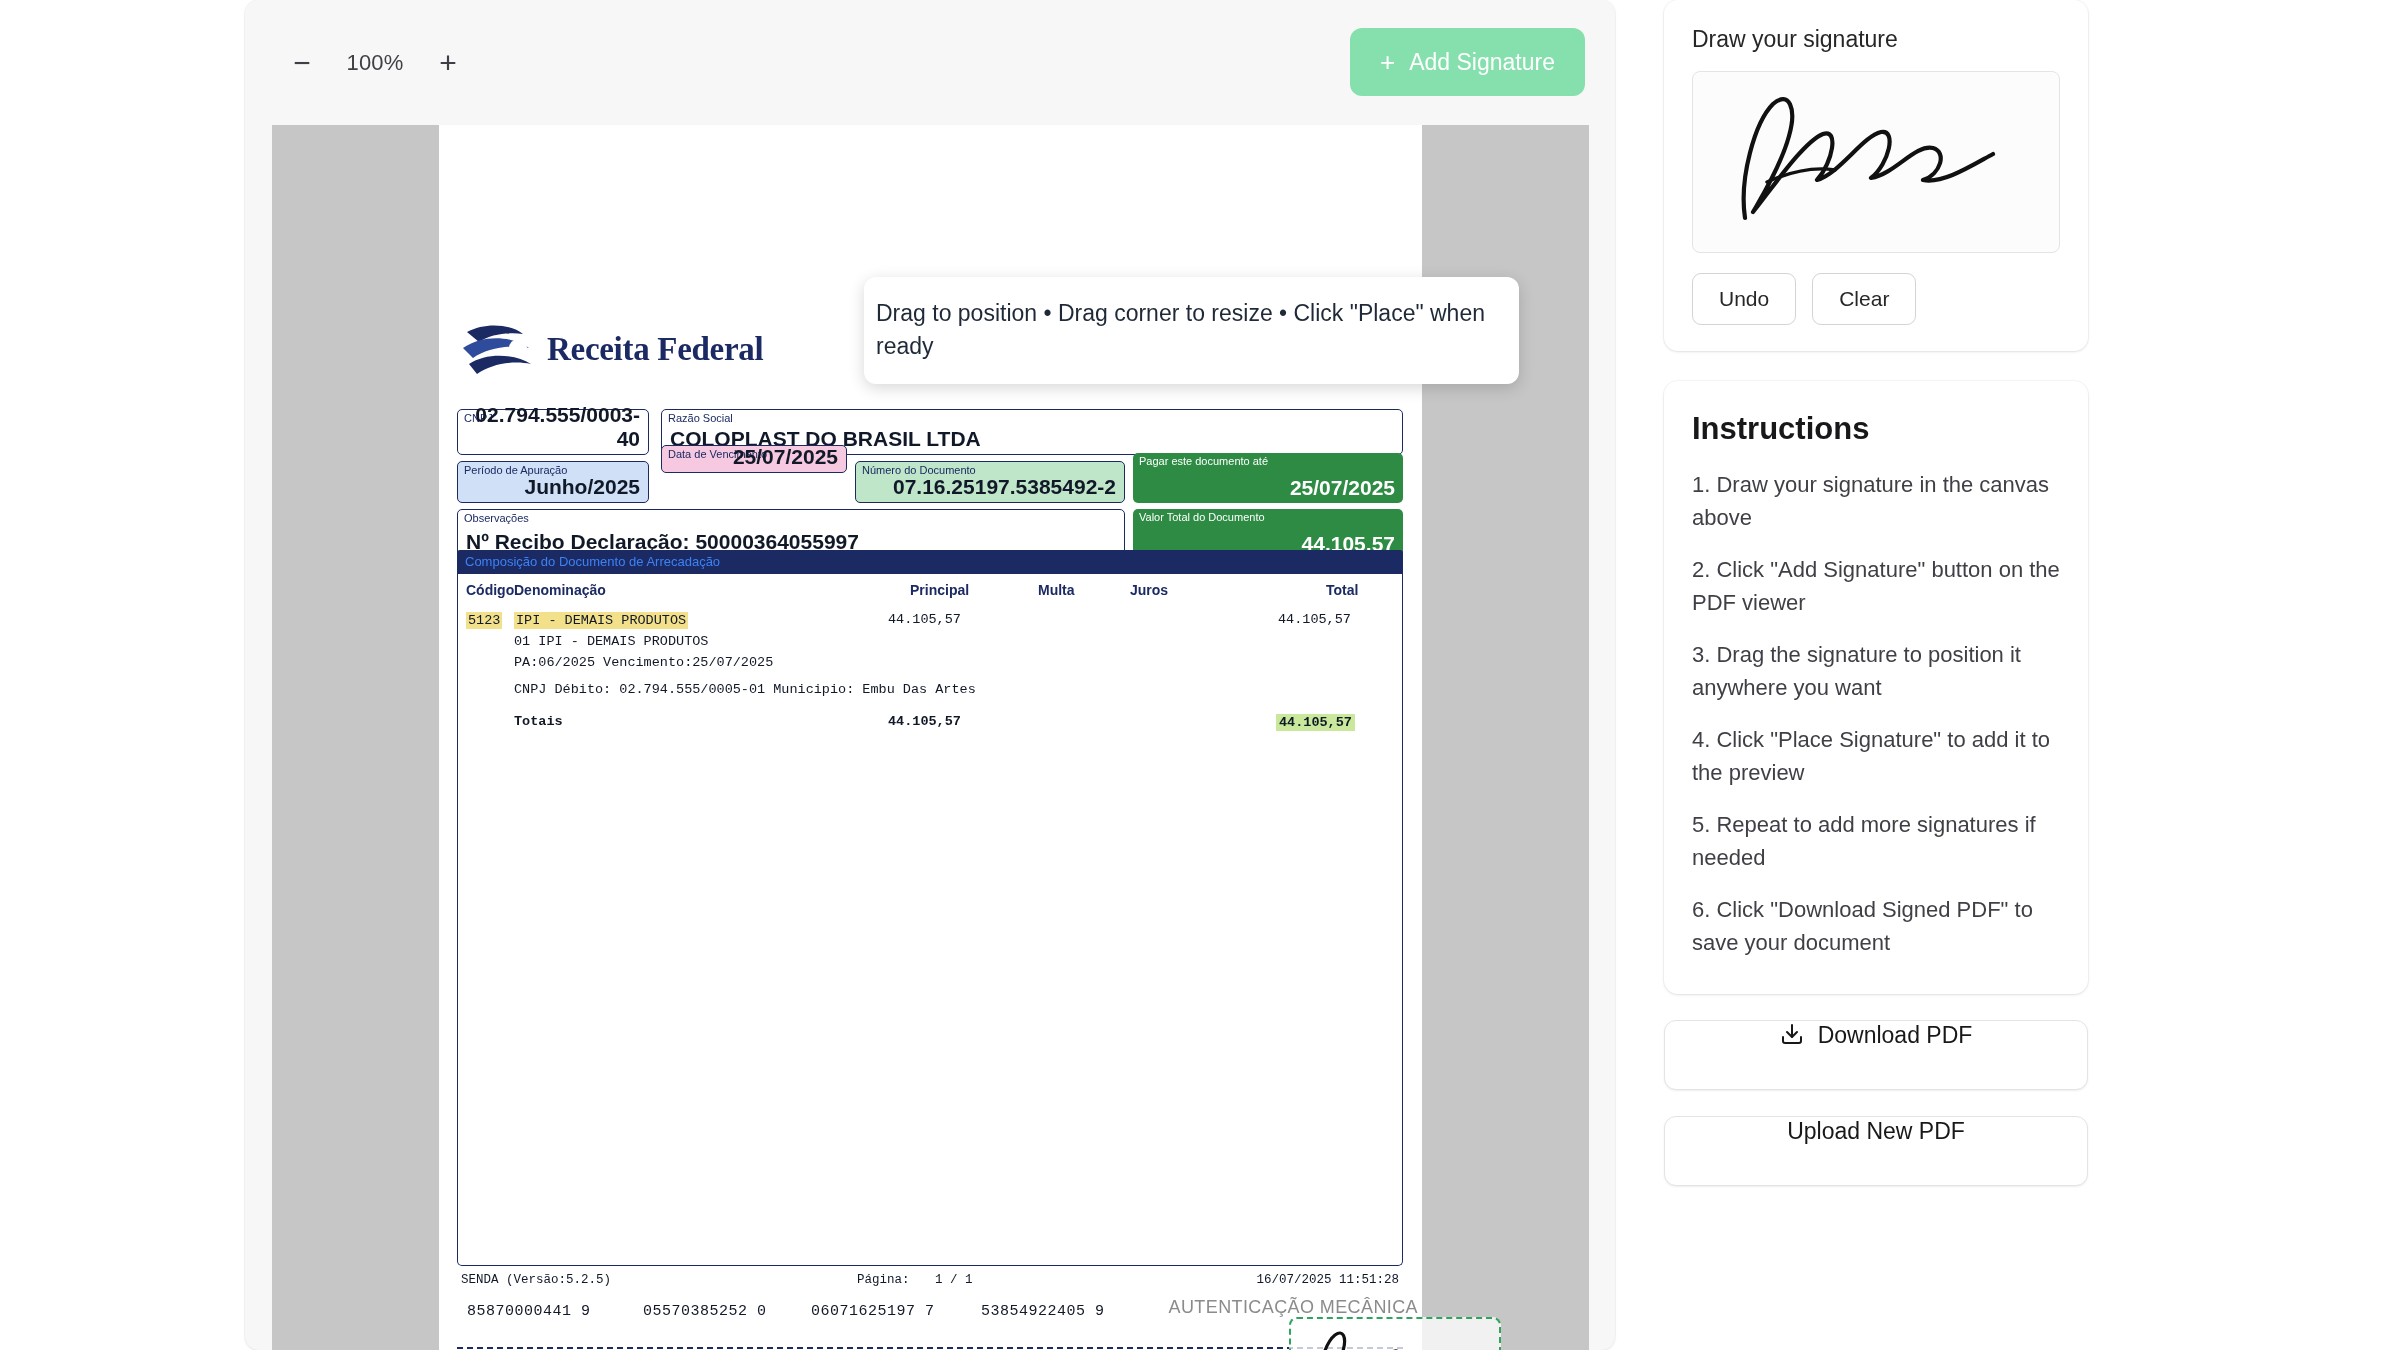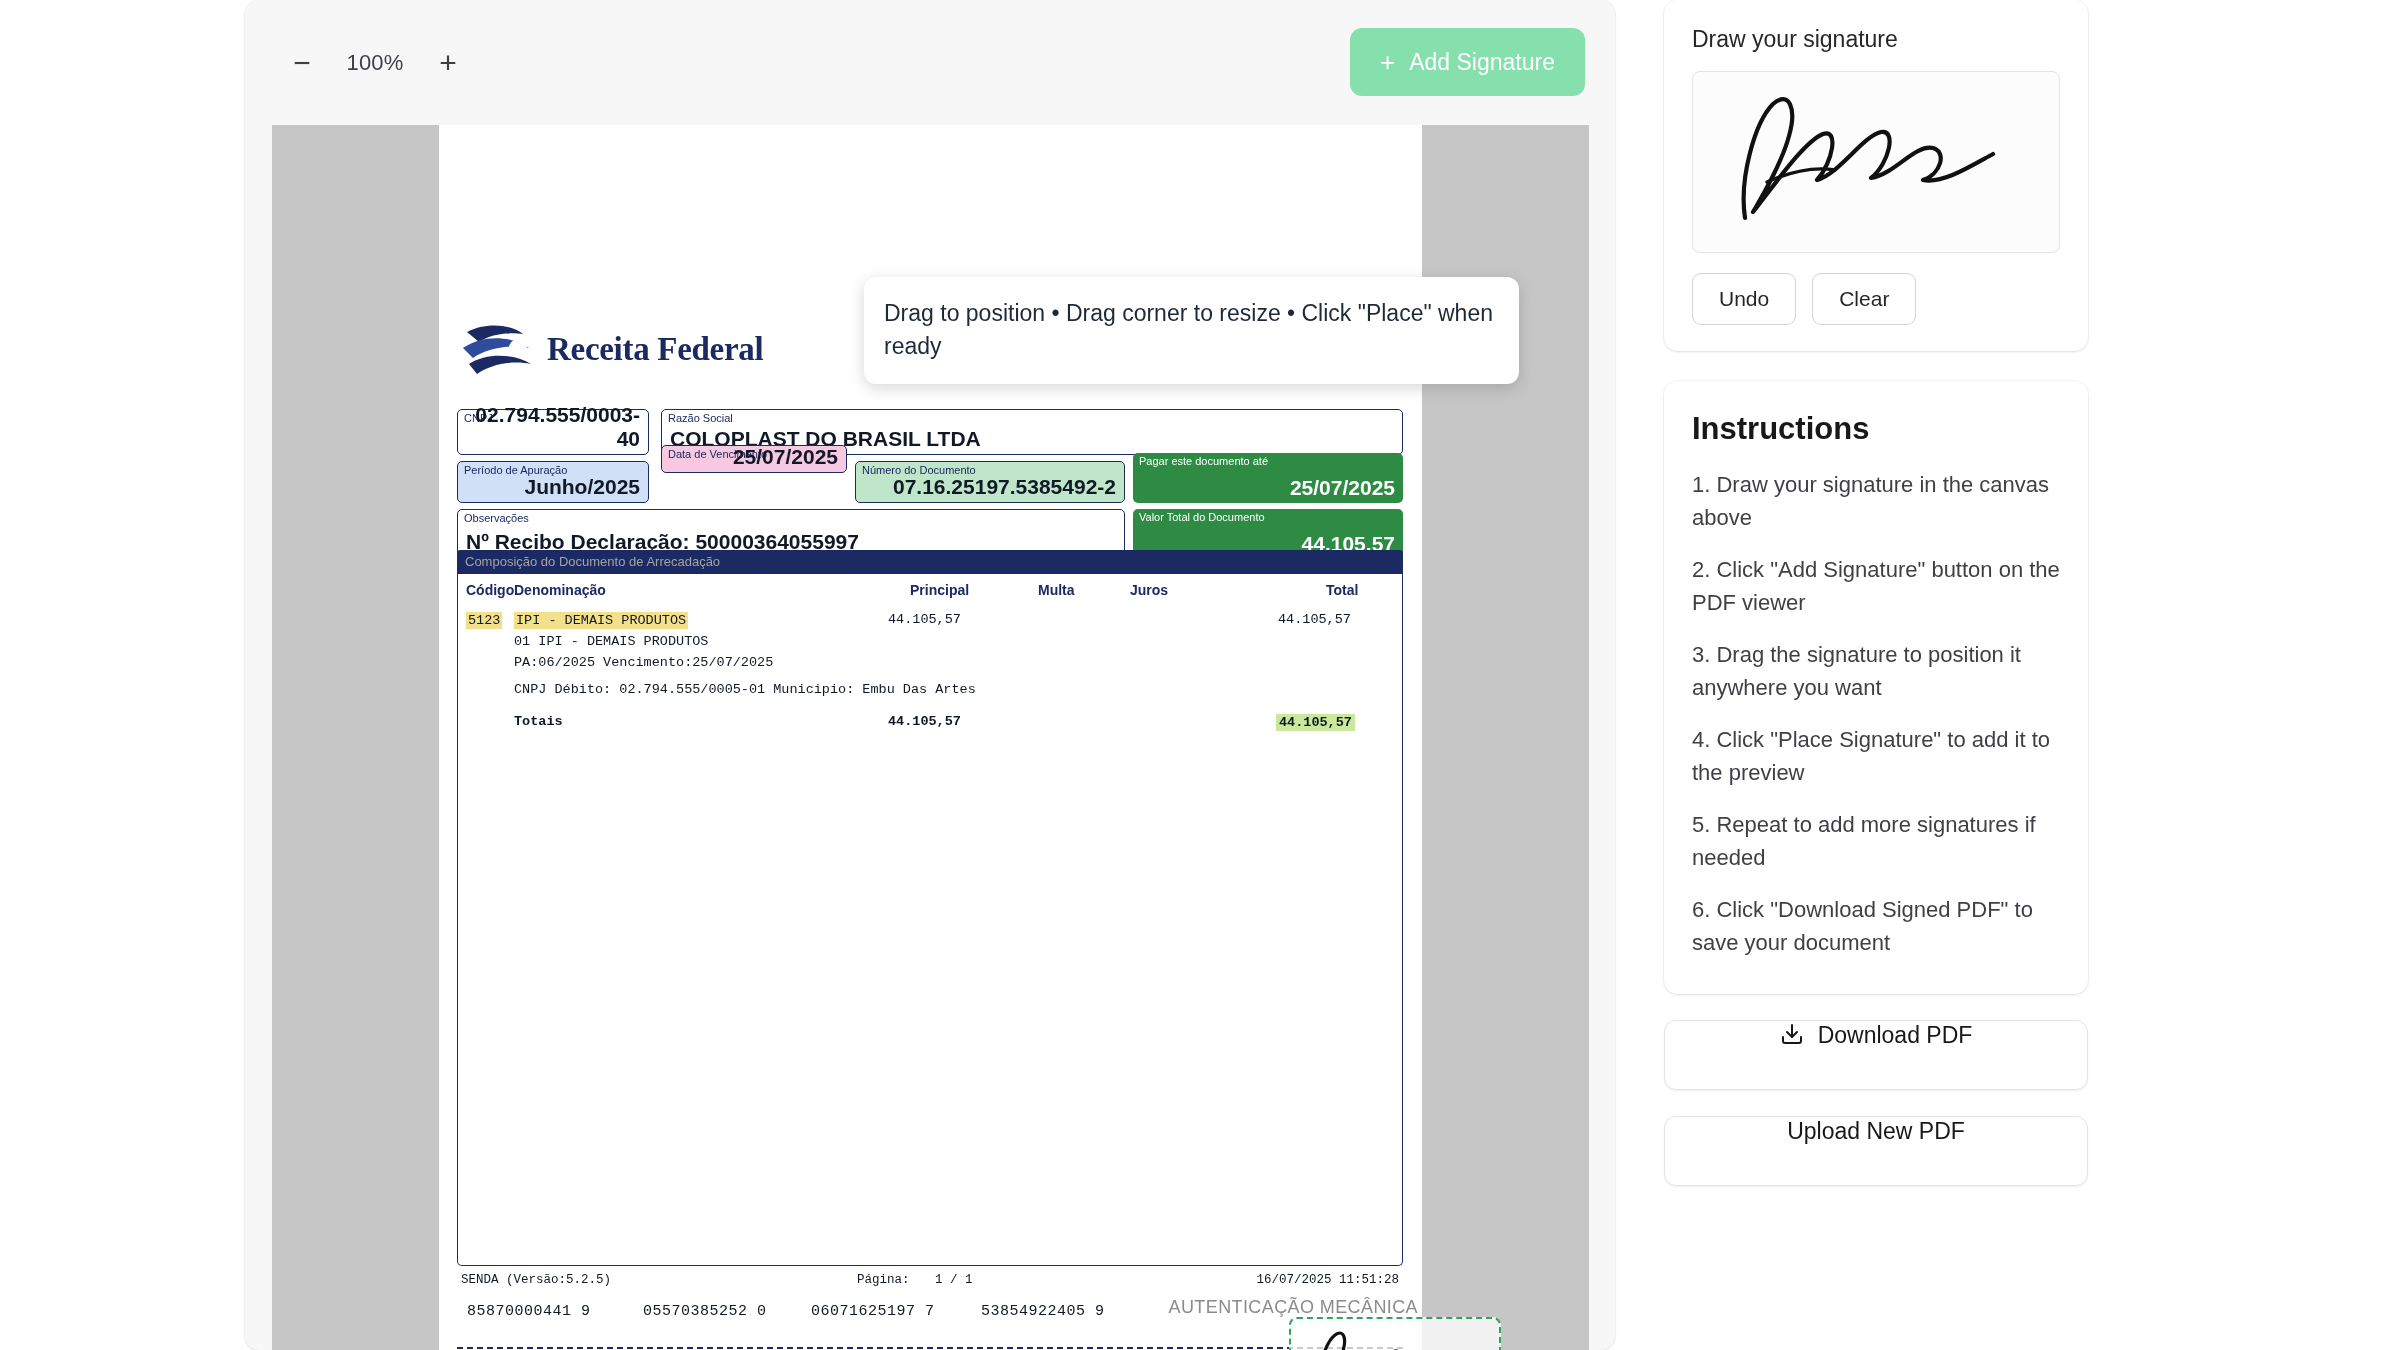--- a/index.html
+++ b/index.html
@@ -89,21 +89,21 @@
   }
 
   
   .hint-bubble {
     position: absolute;
     left: 592px; top: 152px;
     width: 655px;
     background: #ffffff;
     border-radius: 12px;
     box-shadow: 0 4px 16px rgba(0,0,0,0.16);
-    padding: 20px 20px;
+    padding: 20px 12px;
     font-size: 23px;
     line-height: 1.45;
     color: #1f2937;
     z-index: 40;
   }
 
   
   .darf {
     position: absolute;
     left: 0; top: 0;
@@ -175,21 +175,21 @@
     color: #ffffff;
   }
   .green-box .lbl { color: #ffffff; font-size: 11px; }
   .green-box .val { color: #ffffff; text-align: right; }
 
   .comp-header {
     position: absolute;
     left: 18px; top: 425px;
     width: 946px; height: 24px;
     background: #1b2a63;
-    color: #a3a3a3;
+    color: #3b82f6;
     font-size: 13px;
     padding: 4px 8px;
     border-radius: 3px 3px 0 0;
   }
   .comp-body {
     position: absolute;
     left: 18px; top: 449px;
     width: 946px; height: 692px;
     border: 1.5px solid #1b2a63;
     border-top: none;

